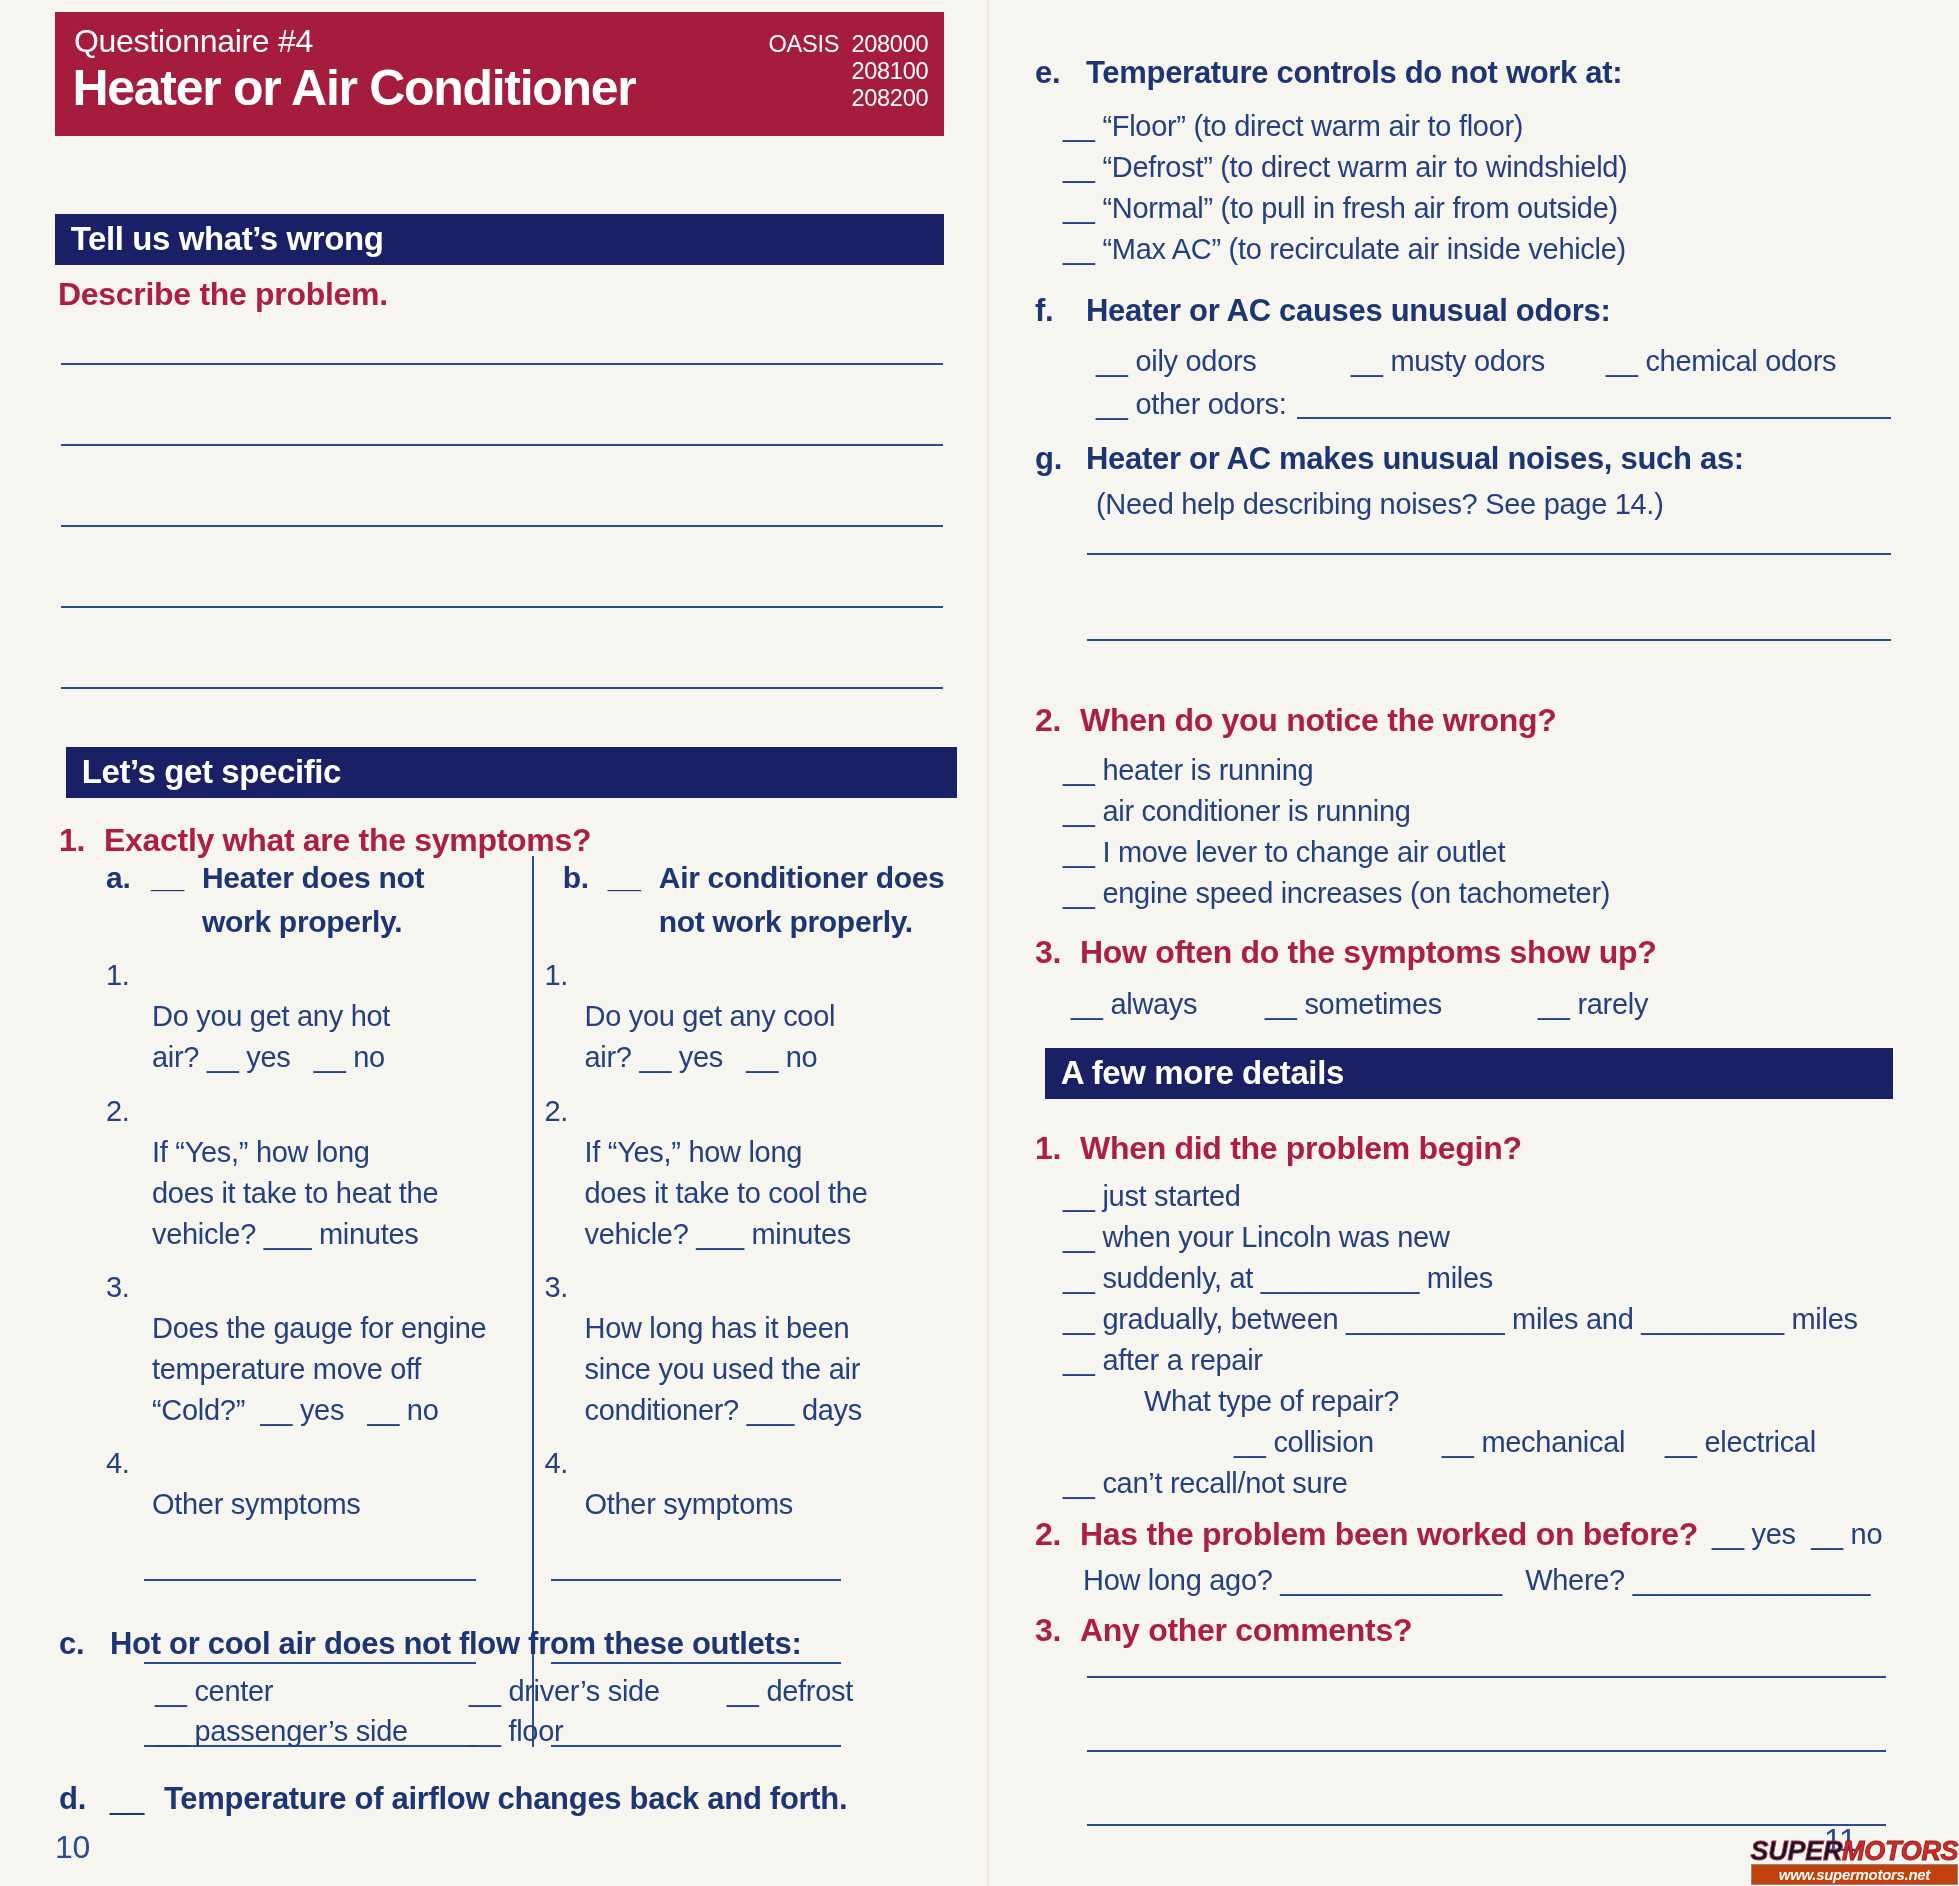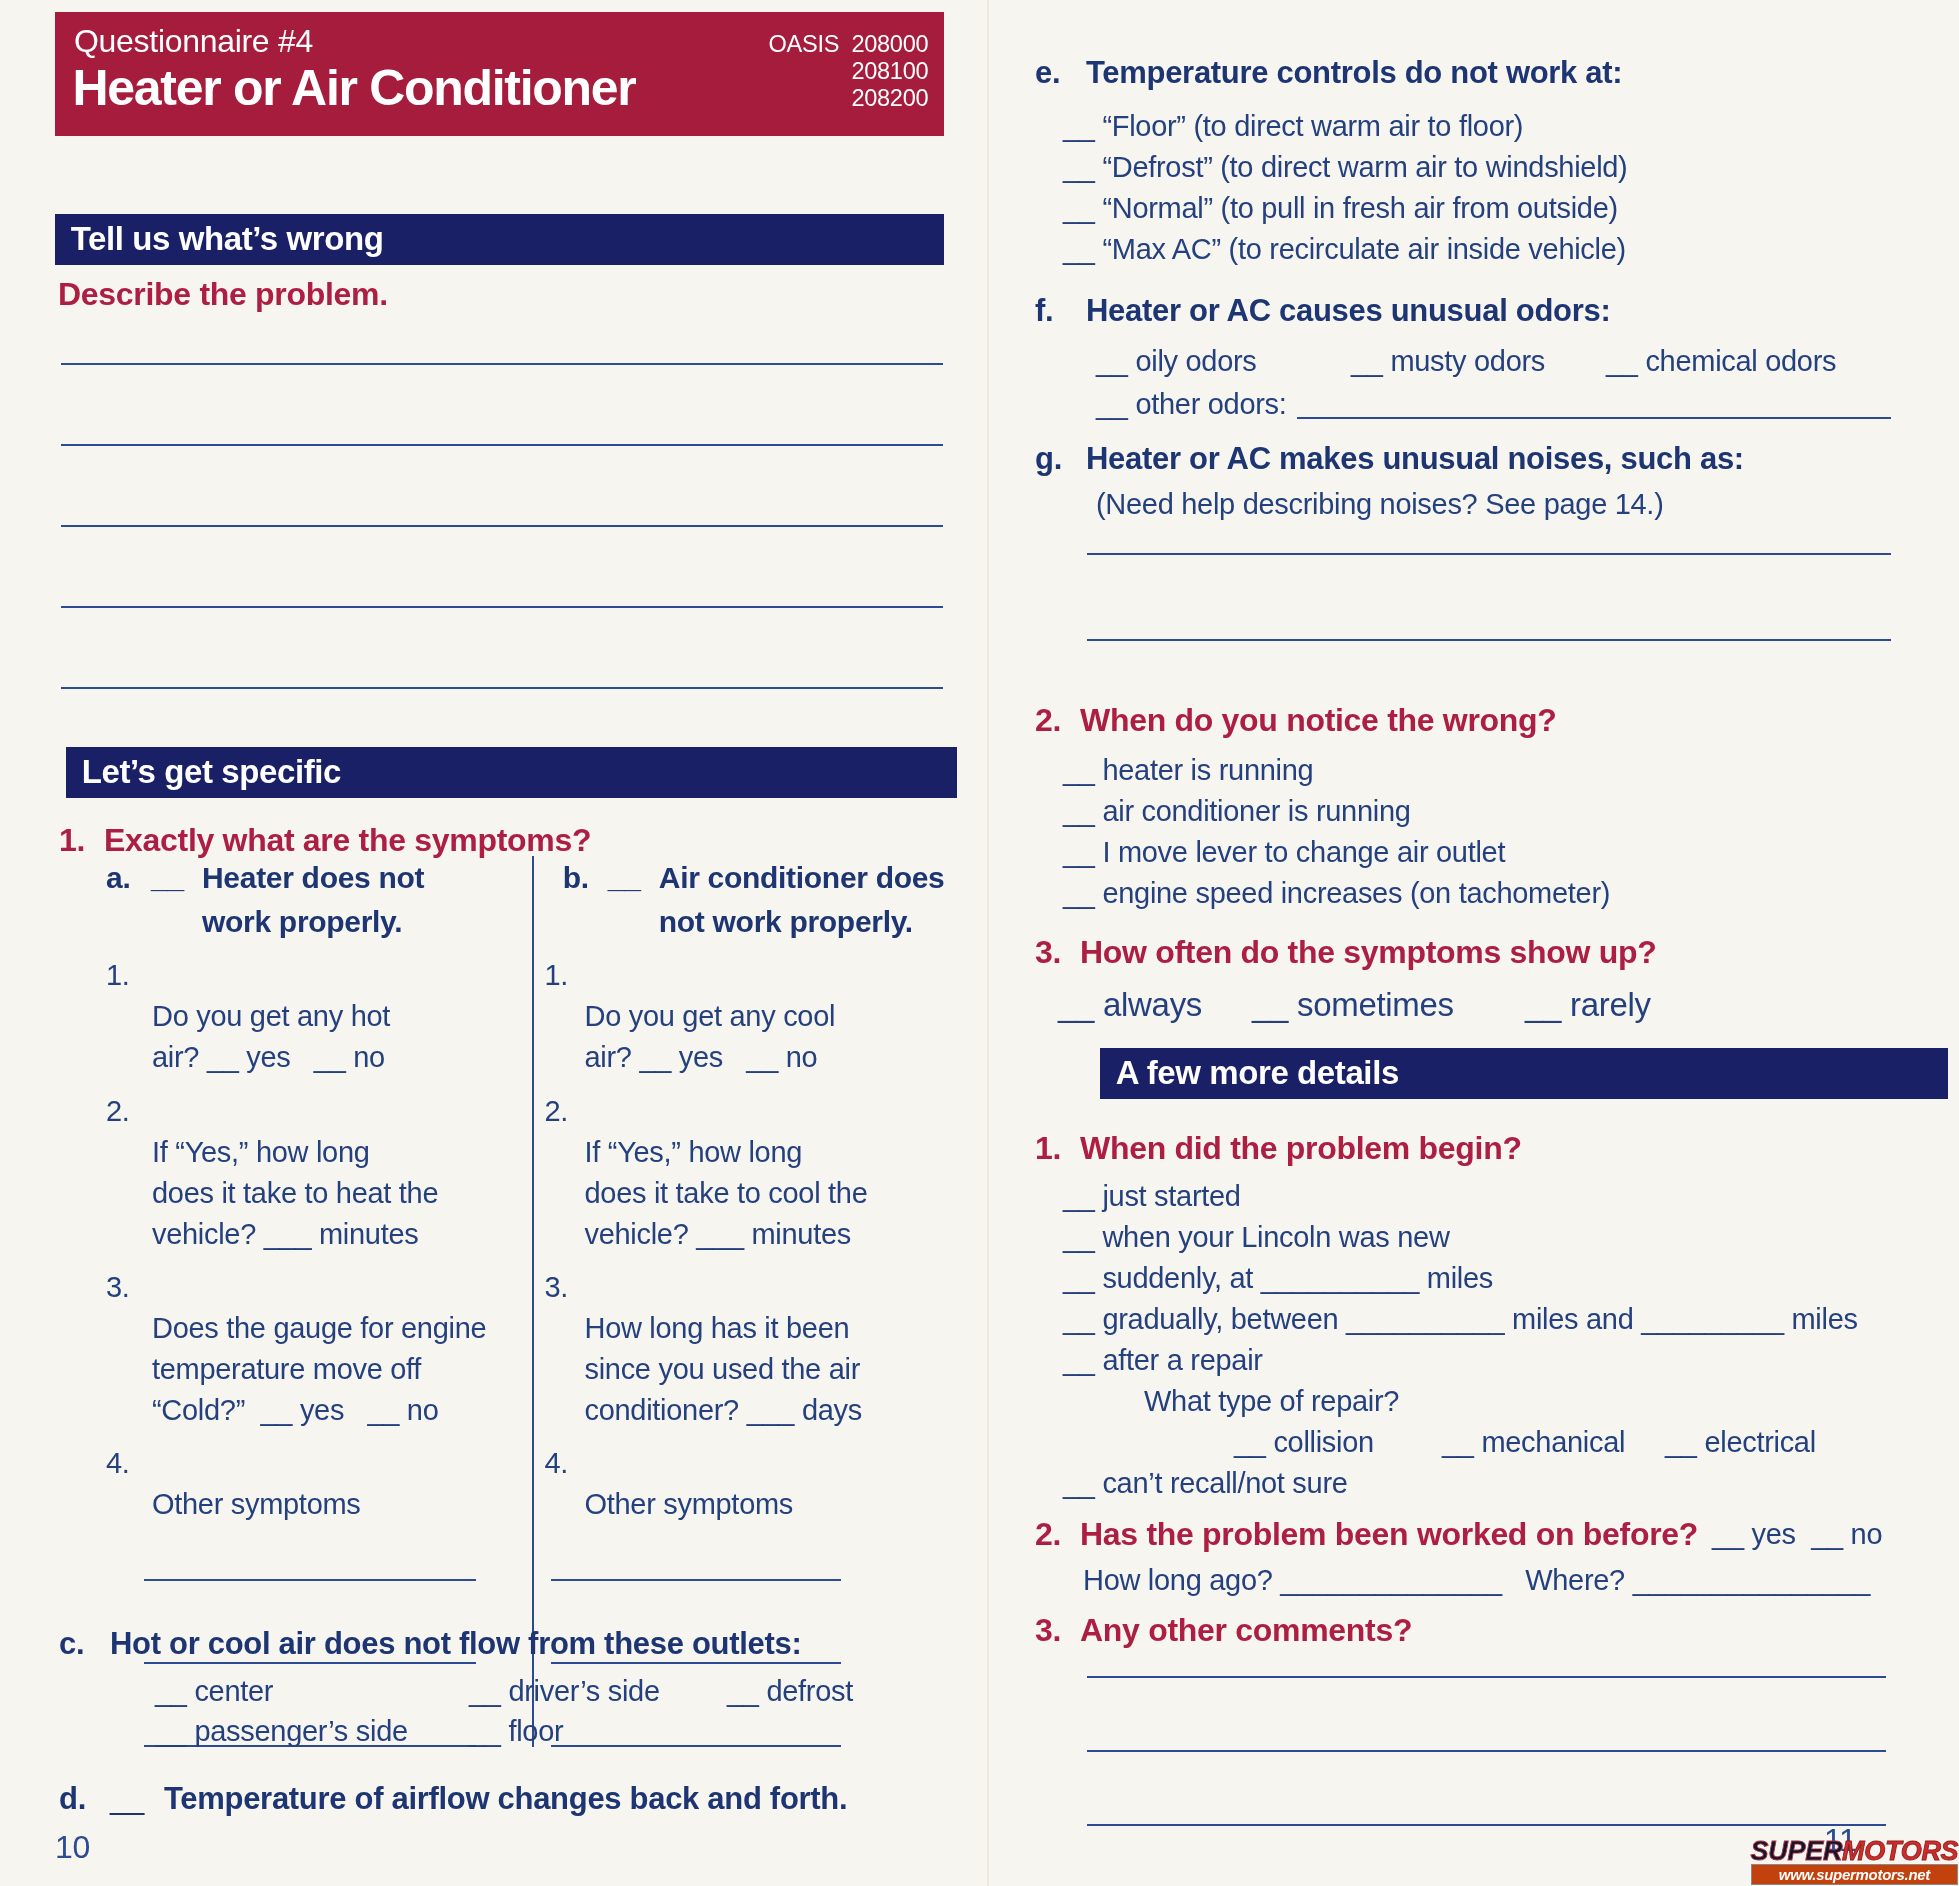--- a/index.html
+++ b/index.html
@@ -12,21 +12,21 @@
   
   .header-box{position:absolute;left:55px;top:12.2px;width:889px;height:124px;background:#a61c3c;color:#ffffff;}
   .eyebrow{position:absolute;left:19px;top:10.5px;font-size:32px;font-weight:normal;}
   .main-title{position:absolute;left:17.5px;top:47px;font-size:50px;font-weight:bold;letter-spacing:-1.3px;white-space:nowrap;}
   .oasis{position:absolute;right:15.7px;top:19px;display:flex;gap:12.2px;font-size:23.6px;line-height:27px;}
   .pre{white-space:pre-line;}
   
   .navy-bar{position:absolute;background:#1a2066;color:#fff;font-weight:bold;font-size:33px;height:51px;box-sizing:border-box;padding:6.1px 0 0 15.7px;letter-spacing:-0.4px;}
   .bar1{left:55px;top:214px;width:889px;}
   .bar2{left:66px;top:747px;width:891px;}
-  .bar3{left:1100px;top:1048px;width:848px;}
+  .bar3{left:1045px;top:1048px;width:848px;}
   
   .red{color:#ad1e43;}
   .prompt{position:absolute;left:58px;top:276px;font-size:32px;font-weight:bold;color:#ad1e43;}
   .q-head{display:flex;font-weight:bold;font-size:32px;line-height:42px;}
   .q-head .num{width:45px;flex:0 0 45px;}
   
   .rule-set{position:absolute;}
   .rule-set > div{border-bottom:2.6px solid #2c4b92;}
   .describe-lines{left:61px;top:284px;width:882px;}
   .describe-lines > div{height:79px;}
@@ -67,21 +67,21 @@
   .d-sec{left:59px;top:1778px;width:900px;}
   .d-sec .head .blank{flex:0 0 54px;font-weight:normal;}
   
   .rsec{position:absolute;left:1035px;width:856px;}
   .rsec .opt-list{margin-left:28px;margin-top:8.7px;}
   .f-rows{margin-left:61px;margin-top:8.7px;}
   .w292{flex:0 0 255px;}
   .other-row{display:flex;font-size:29px;line-height:41px;margin-top:2.6px;}
   .fill-line{flex:1;border-bottom:2.6px solid #2c4b92;margin-bottom:6.1px;margin-left:10.5px;}
   .note{margin-left:61px;font-size:29px;line-height:41px;margin-top:3.5px;}
-  .q3row{display:flex;margin-left:23px;margin-top:10.5px;font-size:33px;line-height:41px;}
+  .q3row{display:flex;margin-left:36px;margin-top:10.5px;font-size:29px;line-height:41px;}
   .w222{flex:0 0 194px;}
   .w312{flex:0 0 273px;}
   .repair-q{margin-left:109px;font-size:29px;line-height:41px;}
   .repair-row{display:flex;margin-left:199px;font-size:29px;line-height:41px;}
   .w238{flex:0 0 208px;}
   .w255{flex:0 0 223px;}
   .yesno{font-weight:normal;color:#24407e;font-size:29px;margin-left:14px;}
   .followup{margin-left:48px;font-size:29px;line-height:41px;margin-top:5.2px;}
   
   .pagenum{position:absolute;font-size:32px;color:#2c4b92;}

